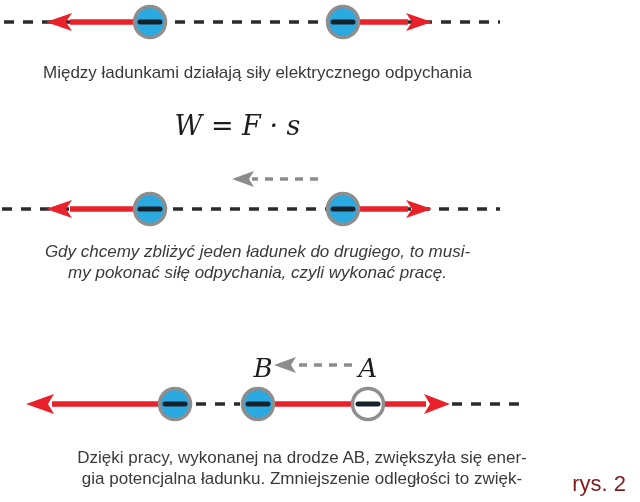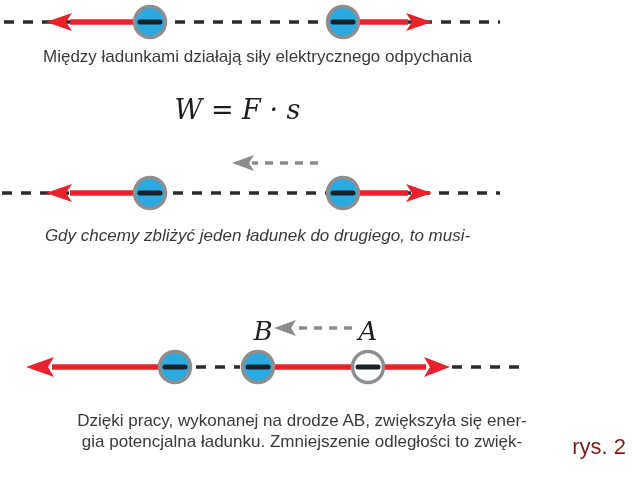--- a/index.html
+++ b/index.html
@@ -36,21 +36,21 @@
     fill: #1e1e1e;
   }
 
   .caption {
     width: 515px;
     text-align: center;
     color: var(--text);
     font-size: 17px;
     line-height: 21px;
   }
-  .caption-1 { margin-top: 2px; }
+  .caption-1 { margin-top: 18px; }
   .caption-2 { margin-top: 10px; font-style: italic; }
   .caption-3 { margin-top: 8px; width: 522px; padding-left: 41px; }
 
   .formula {
     width: 515px;
     margin-top: 26px;
     text-align: center;
     transform: translateX(-20px);
     font-family: "DejaVu Serif", serif;
     font-style: italic;
@@ -101,20 +101,21 @@
     <line class="red-line" x1="343" y1="40" x2="408" y2="40"></line>
     <polygon class="red-head" points="432,40 406,31 412,40 406,49"></polygon>
     <circle class="charge" cx="150" cy="40" r="15.5"></circle>
     <line class="minus" x1="140" y1="40" x2="160" y2="40"></line>
     <circle class="charge" cx="343" cy="40" r="15.5"></circle>
     <line class="minus" x1="333" y1="40" x2="353" y2="40"></line>
   </svg>
 
   <div class="caption caption-2">
     <div>Gdy chcemy zbliżyć jeden ładunek do drugiego, to musi-</div>
+    <div>my pokonać siłę odpychania, czyli wykonać pracę.</div>
   </div>
 
   <svg class="svg-row3" width="640" height="92" viewBox="0 0 640 92">
     <text class="ab-label" x="263" y="30" text-anchor="middle">B</text>
     <line class="gray-dash" x1="352" y1="18" x2="292" y2="18"></line>
     <polygon class="gray-head" points="274,18 296,10 291,18 296,26"></polygon>
     <text class="ab-label" x="368" y="30" text-anchor="middle">A</text>
 
     <line class="dash" x1="196" y1="57" x2="240" y2="57"></line>
     <line class="dash" x1="452" y1="57" x2="528" y2="57"></line>

